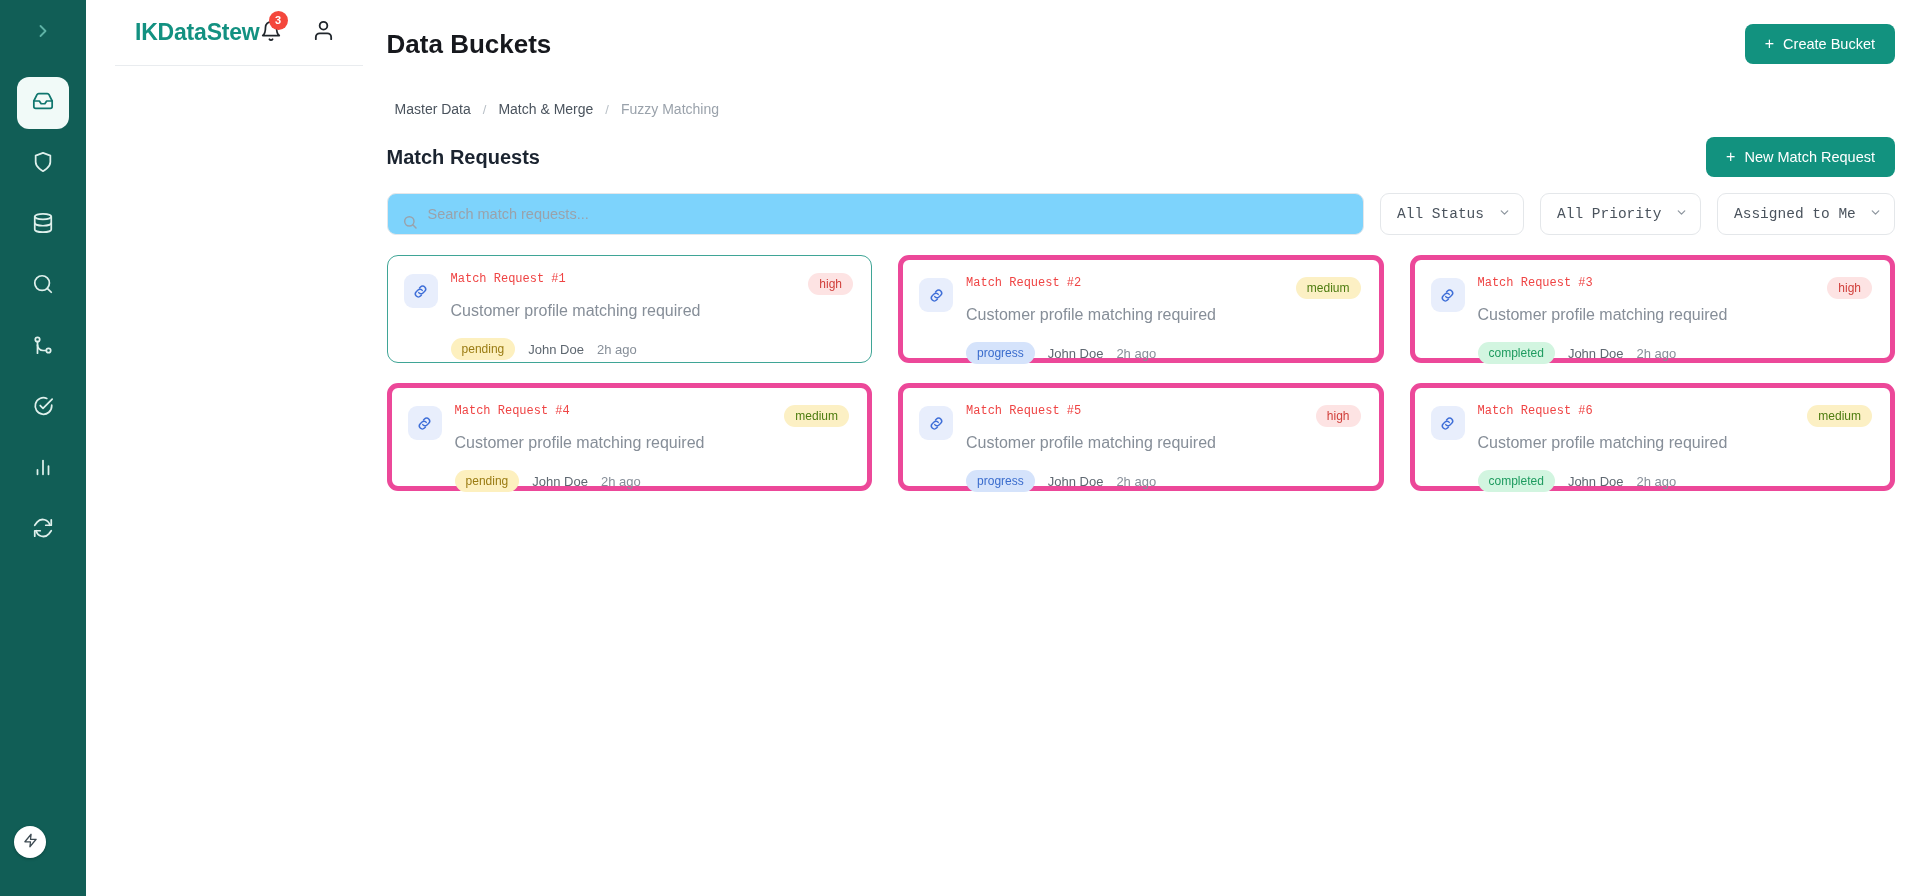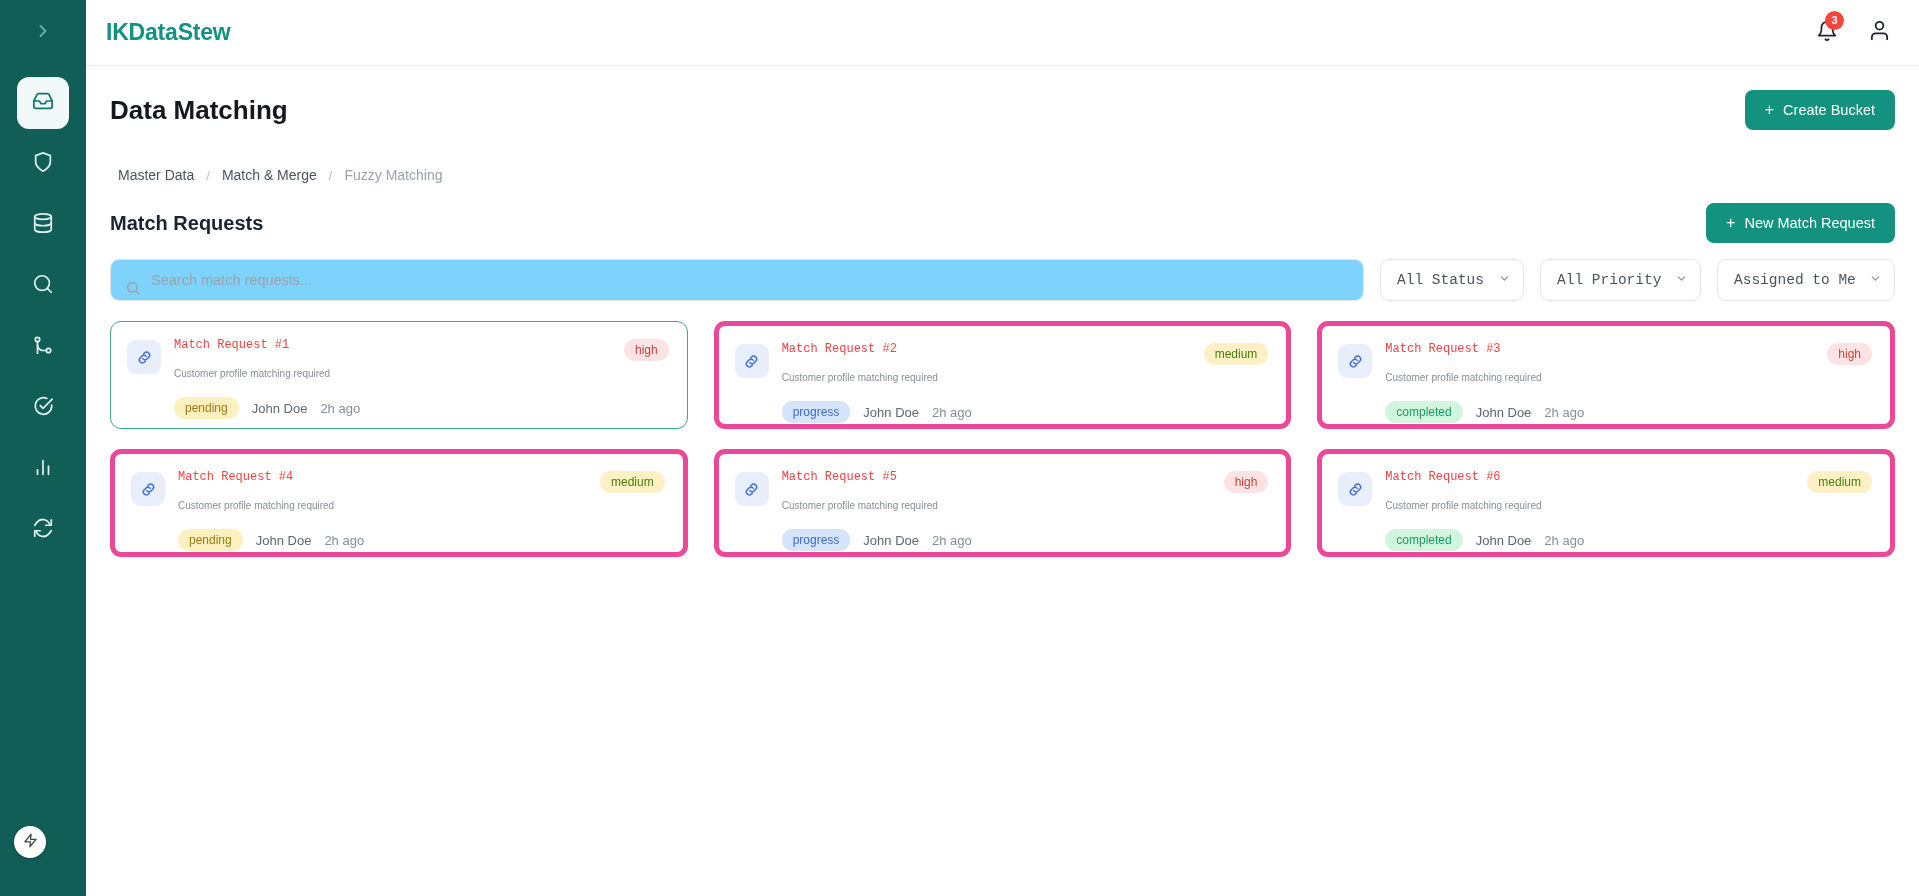--- a/index.html
+++ b/index.html
@@ -37,21 +37,21 @@
   .sb-fab {
     position: absolute; left: 14px; bottom: 38px;
     width: 32px; height: 32px; border-radius: 50%;
     background: #ffffff;
     display: flex; align-items: center; justify-content: center;
     cursor: pointer;
     box-shadow: 0 1px 3px rgba(0,0,0,.25);
   }
 
   
-  .main { flex: 1; height: 875px; display: flex; flex-direction: column; background: #fff; }
+  .main { flex: 1; height: 875px; display: flex; flex-direction: row; background: #fff; padding-left: 29px; }
 
   .topbar {
     height: 66px; min-height: 66px;
     border-bottom: 1px solid #e9ecef;
     display: flex; align-items: center; justify-content: space-between;
     padding: 0 28px 0 20px;
     background: #fff;
   }
   .brand { font-size: 23px; font-weight: bold; color: #139181; letter-spacing: -0.2px; }
   .topbar-right { display: flex; align-items: center; gap: 30px; }
@@ -163,21 +163,21 @@
   .card-icon {
     width: 34px; height: 34px; min-width: 34px;
     border-radius: 9px; background: #e8eefc;
     display: flex; align-items: center; justify-content: center;
     margin-top: 2px;
   }
   .card-icon svg { stroke: #3f6fd8; }
   .card-body { flex: 1; min-width: 0; }
   .card-top { display: flex; align-items: flex-start; justify-content: space-between; gap: 10px; }
   .card-title { font-size: 12px; color: #ef4444; font-family: Liberation Mono, monospace; }
-  .card-desc { font-size: 10px; color: #868e98; margin-top: 7px; }
+  .card-desc { font-size: 16px; color: #868e98; margin-top: 7px; }
   .card-meta { display: flex; align-items: center; gap: 13px; margin-top: 18px; }
   .badge {
     font-size: 12px; border-radius: 11px;
     padding: 3px 11px; line-height: 1.35;
     white-space: nowrap;
   }
   .badge-priority { margin-top: 1px; }
   .pri-high    { background: #fde3e3; color: #d1403c; }
   .pri-medium  { background: #fcf0c4; color: #4d7c0f; }
   .st-pending    { background: #fdf0bf; color: #9a7b12; }
@@ -284,21 +284,21 @@
                 <circle cx="12" cy="7" r="4"></circle>
               </svg>
           </span>
         </div>
       </div>
     </header>
 
     <div class="content">
 
       <div class="page-head">
-        <h1 class="page-title">Data Matching</h1>
+        <h1 class="page-title">Data Buckets</h1>
         <button class="btn-primary">
           <span class="plus">+</span>
           <span>Create Bucket</span>
         </button>
       </div>
 
 
       <div class="breadcrumb" id="breadcrumb">
    <span class="crumb">Master Data</span>
           <span class="crumb-sep">/</span>

